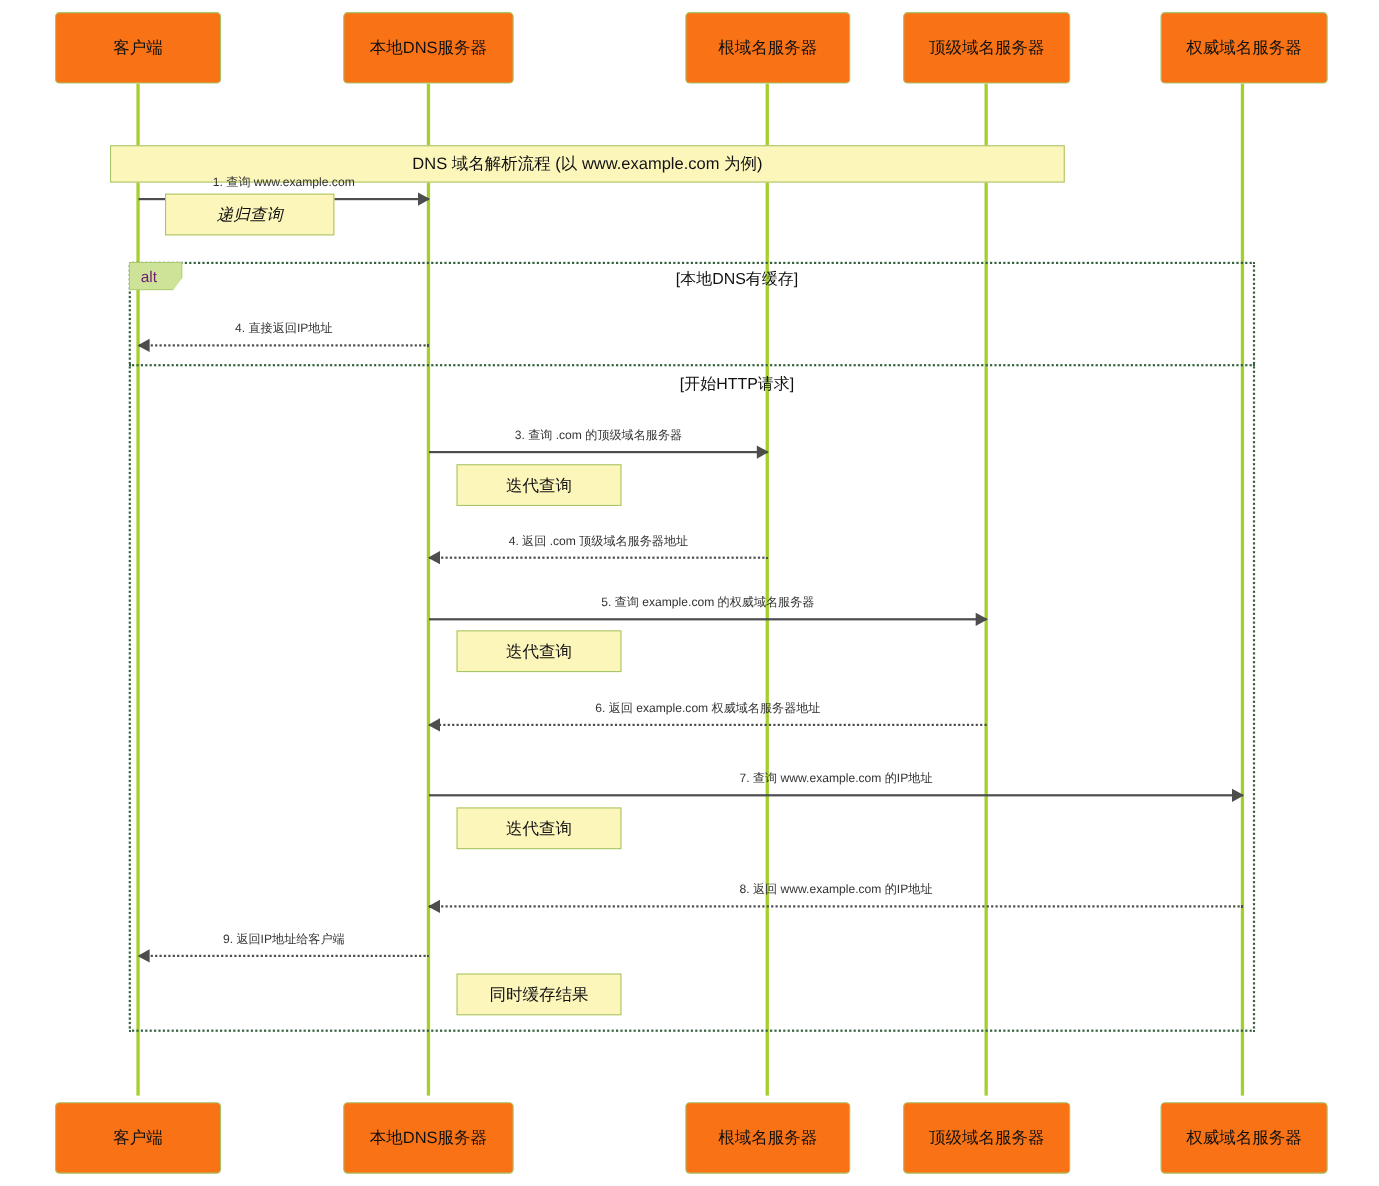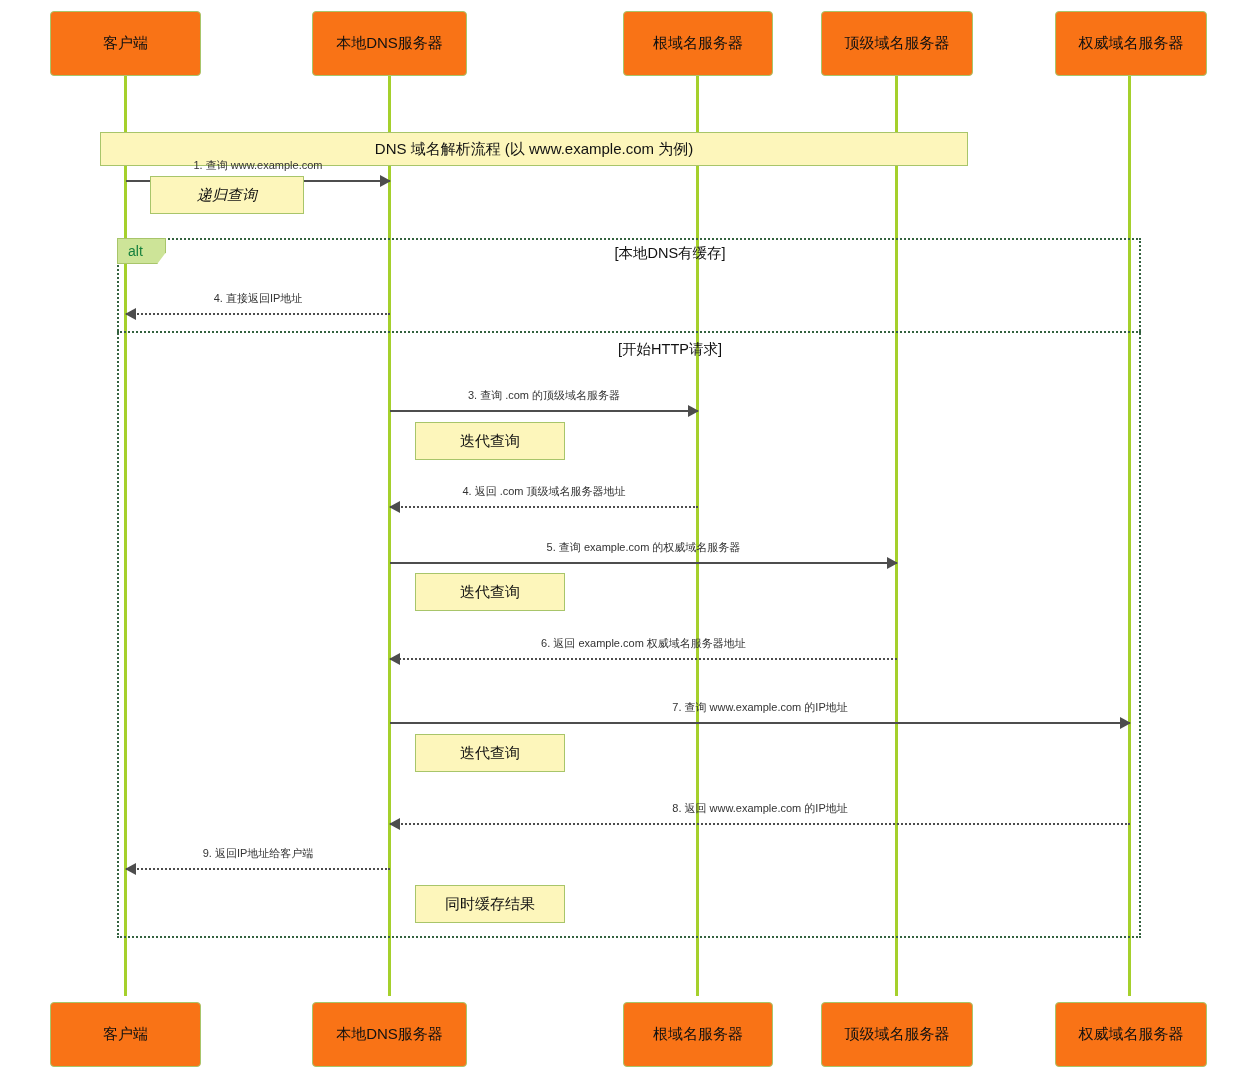--- a/index.html
+++ b/index.html
@@ -78,21 +78,21 @@
     position:absolute;
     border:2px dotted #34623f;
     box-sizing:border-box;
     background:transparent;
   }
   .frag-tab{
     position:absolute;
     background:#cde498;
     border:1px solid #a8c56a;
     box-sizing:border-box;
-    font-size:14px;color:#15803d;
+    font-size:14px;color:#701a75;
     display:flex;align-items:center;
     padding-left:10px;
     border-top-left-radius:0;
     clip-path:polygon(0 0,100% 0,100% 55%,82% 100%,0 100%);
   }
   .frag-cond{
     position:absolute;
     font-size:14.5px;color:#111;
     text-align:center;white-space:nowrap;padding-left:41px;
   }

